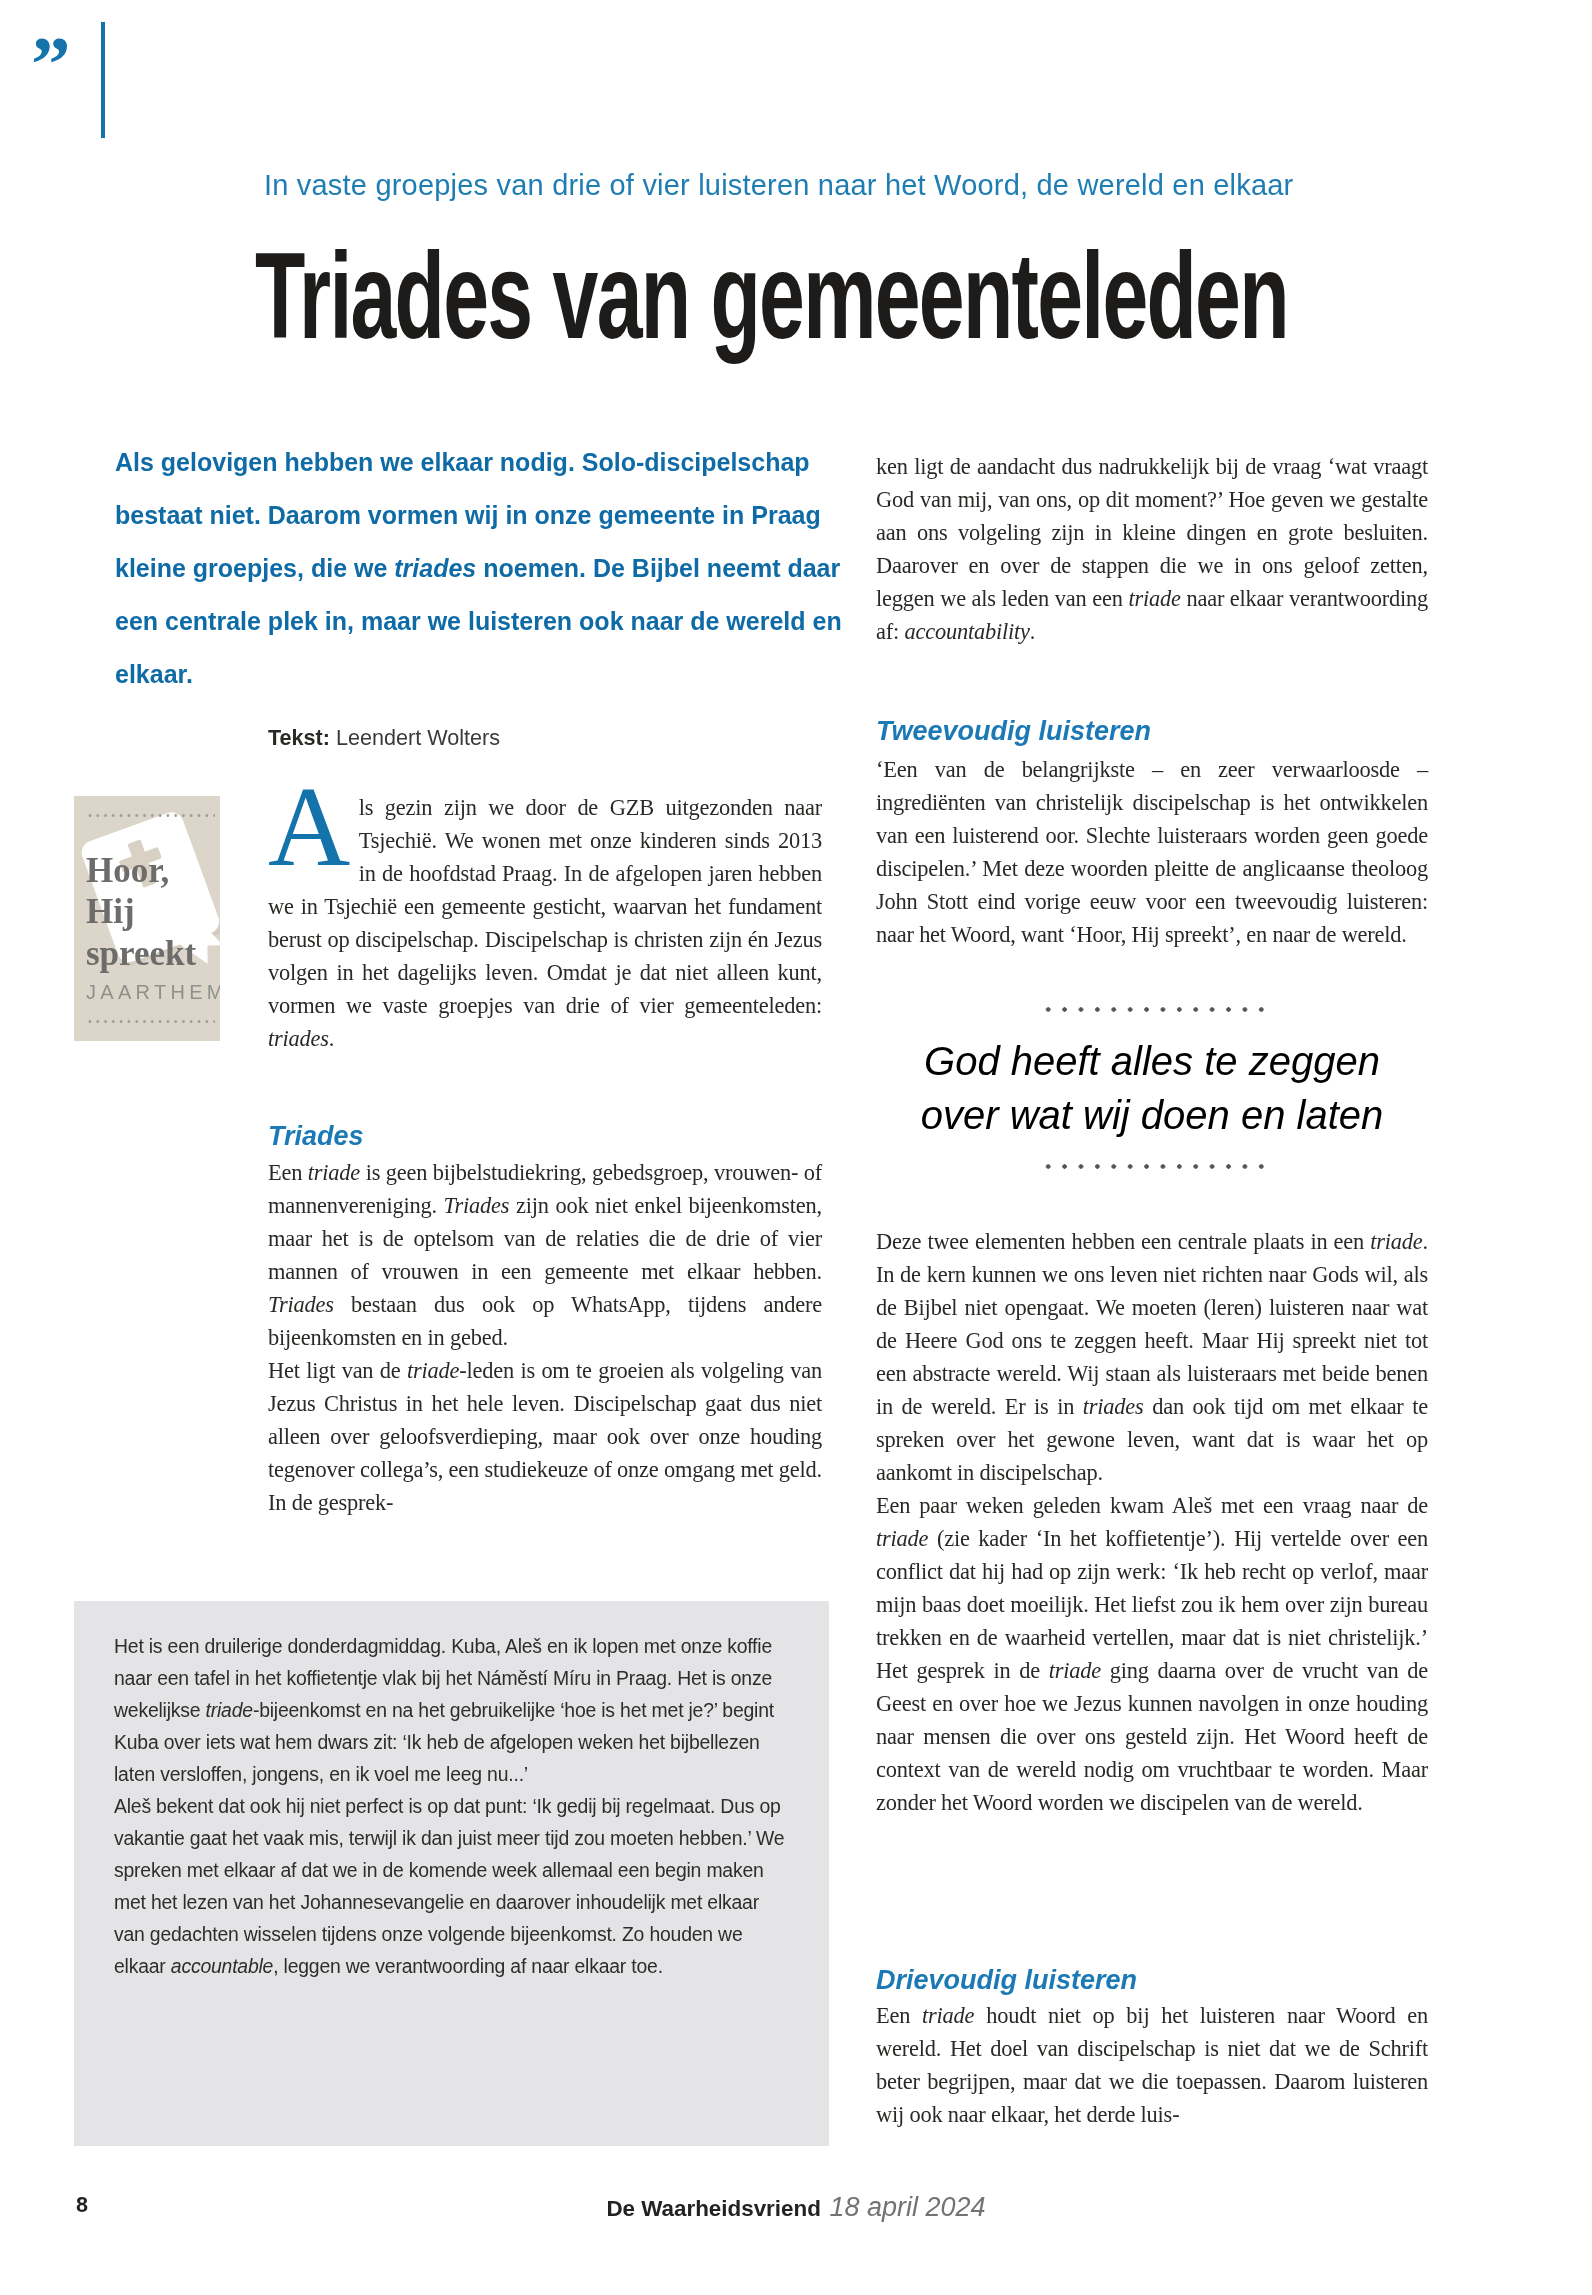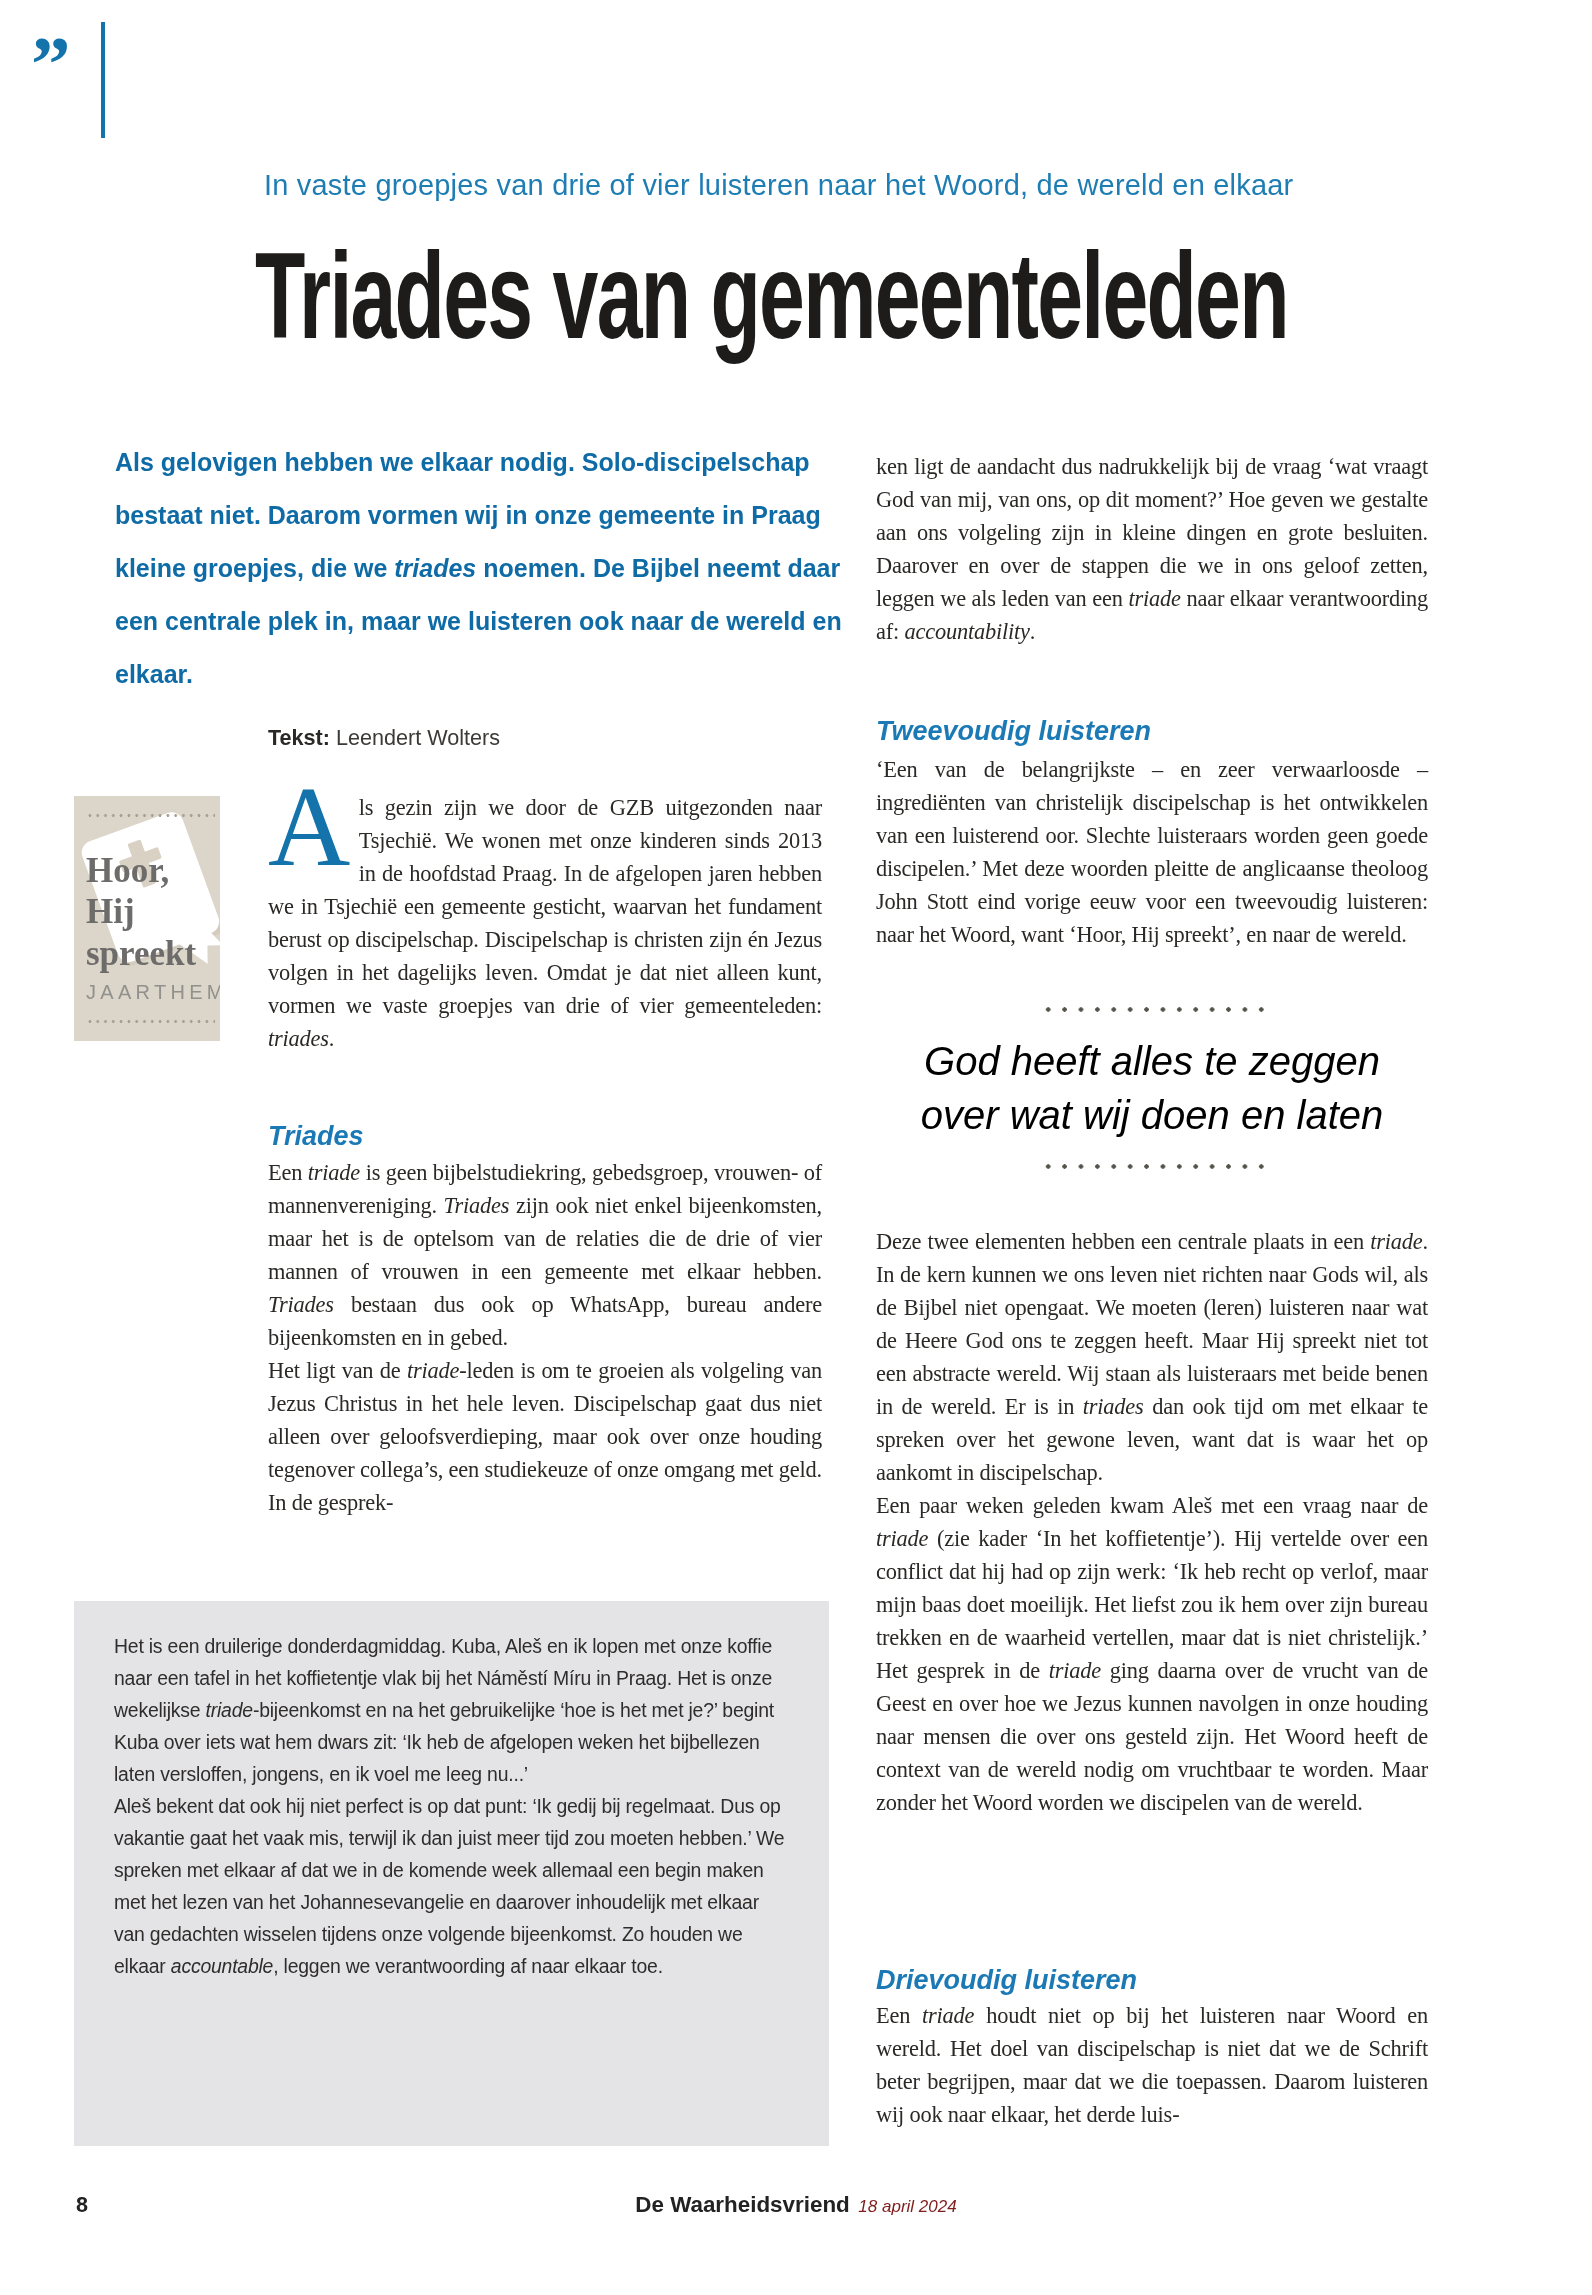--- a/index.html
+++ b/index.html
@@ -44,21 +44,21 @@
   
   .dots{position:absolute;left:1040px;width:224px;height:7px;background-repeat:repeat-x;
       background-image:radial-gradient(circle,#56524c 2px,transparent 2.4px);background-size:16.4px 7px;}
   .pullquote{position:absolute;left:876px;top:1034px;width:552px;text-align:center;
       font-style:italic;font-size:40px;line-height:54px;color:#000000;}
   
   .pagenum{position:absolute;left:76px;top:2192px;font-size:21.6px;font-weight:700;color:#222;}
   .footer-center{position:absolute;left:0;right:0;top:2192px;display:flex;justify-content:center;
       align-items:baseline;gap:8.6px;}
   .footer-brand{font-size:22.4px;font-weight:700;color:#222;}
-  .footer-date{font-size:17px;font-style:italic;color:#7f1d1d;}
+  .footer-date{font-size:27px;font-style:italic;color:#737373;}
   i{font-style:italic;}
 </style>
 </head>
 <body>
 
 <div class="page">
 
   <div class="quote-mark">”</div>
   <div class="blue-rule"></div>
 
@@ -89,21 +89,21 @@
     <div class="badge-label" style="top:185px">JAARTHEMA</div>
     <div class="bdots" style="top:223px"></div>
   </div>
 
   <div class="ser col-left" style="top:791px;">
     <span class="dropcap">A</span>
     <span><span>ls gezin zijn we door de GZB uitgezonden naar Tsjechië. We wonen met onze kinderen sinds 2013 in de hoofdstad Praag. In de afgelopen jaren hebben we in Tsjechië een gemeente gesticht, waarvan het fundament berust op discipelschap. Discipelschap is christen zijn én Jezus volgen in het dagelijks leven. Omdat je dat niet alleen kunt, vormen we vaste groepjes van drie of vier gemeenteleden: </span><i>triades</i><span>.</span></span>
   </div>
   <div class="shead" style="left:268px;top:1121px;">Triades</div>
   <div class="ser col-left" style="top:1156px;">
-    <p><span>Een </span><i>triade</i><span> is geen bijbelstudiekring, gebedsgroep, vrouwen- of mannenvereniging. </span><i>Triades</i><span> zijn ook niet enkel bijeenkomsten, maar het is de optelsom van de relaties die de drie of vier mannen of vrouwen in een gemeente met elkaar hebben. </span><i>Triades</i><span> bestaan dus ook op WhatsApp, bureau andere bijeenkomsten en in gebed.</span></p>
+    <p><span>Een </span><i>triade</i><span> is geen bijbelstudiekring, gebedsgroep, vrouwen- of mannenvereniging. </span><i>Triades</i><span> zijn ook niet enkel bijeenkomsten, maar het is de optelsom van de relaties die de drie of vier mannen of vrouwen in een gemeente met elkaar hebben. </span><i>Triades</i><span> bestaan dus ook op WhatsApp, tijdens andere bijeenkomsten en in gebed.</span></p>
     <p><span>Het ligt van de </span><i>triade</i><span>-leden is om te groeien als volgeling van Jezus Christus in het hele leven. Discipelschap gaat dus niet alleen over geloofsverdieping, maar ook over onze houding tegenover collega’s, een studiekeuze of onze omgang met geld. In de gesprek-</span></p>
   </div>
 
   <div class="graybox">
     <div class="gtext">
       <p><span>Het is een druilerige donderdagmiddag. Kuba, Aleš en ik lopen met onze koffie naar een tafel in het koffietentje vlak bij het Náměstí Míru in Praag. Het is onze wekelijkse </span><i>triade</i><span>-bijeenkomst en na het gebruikelijke ‘hoe is het met je?’ begint Kuba over iets wat hem dwars zit: ‘Ik heb de afgelopen weken het bijbellezen laten versloffen, jongens, en ik voel me leeg nu...’</span></p>
       <p><span>Aleš bekent dat ook hij niet perfect is op dat punt: ‘Ik gedij bij regelmaat. Dus op vakantie gaat het vaak mis, terwijl ik dan juist meer tijd zou moeten hebben.’ We spreken met elkaar af dat we in de komende week allemaal een begin maken met het lezen van het Johannesevangelie en daarover inhoudelijk met elkaar van gedachten wisselen tijdens onze volgende bijeenkomst. Zo houden we elkaar </span><i>accountable</i><span>, leggen we verantwoording af naar elkaar toe.</span></p>
     </div>
   </div>
 

